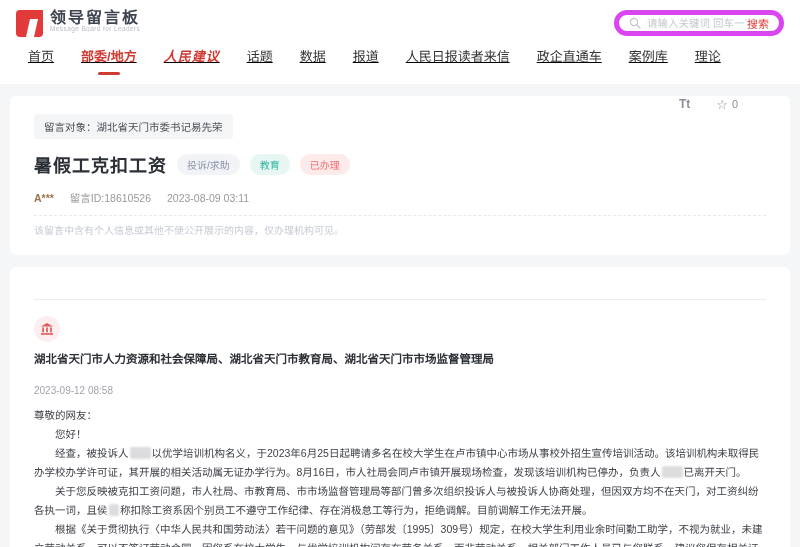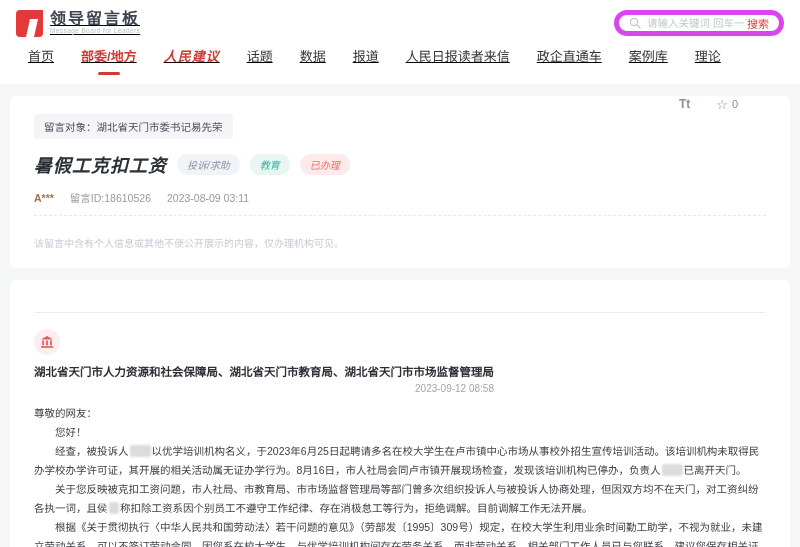--- a/index.html
+++ b/index.html
@@ -2,21 +2,21 @@
 <html lang="zh-CN"><head>
 <meta charset="utf-8">
 <style>
   * { margin:0; padding:0; box-sizing:border-box; }
   html,body { width:800px; }
   body { font-family:"Liberation Sans","DejaVu Sans",sans-serif; }
   .page { width:800px; height:547px; overflow:hidden; background:#f4f6f8; }
 
   
   .topbar { height:46px; background:#fff; display:flex; align-items:center; justify-content:space-between; padding:0 16px; }
-  .logo { display:flex; align-items:center; gap:7px; cursor:pointer;text-decoration:underline; }
+  .logo { display:flex; align-items:flex-start; gap:7px; cursor:pointer; }
   .logo-icon { width:27px; height:27px; display:inline-block; }
   .logo-text { display:flex; flex-direction:column; line-height:1.05; }
   .logo-title { font-size:16px; font-weight:700; color:#3d4450; letter-spacing:2px; }
   .logo-sub { font-size:6.5px; color:#b8bcc4; letter-spacing:.4px; }
   .search { display:flex; align-items:center; width:170px; height:26px; border:5px solid #d946ef; border-radius:14px; padding:0 10px; background:#fff; }
   .search svg { flex:0 0 auto; }
   .search input { border:none; outline:none; flex:1; min-width:0; font-size:10.5px; color:#333; margin-left:6px; font-family:inherit; }
   .search input::placeholder { color:#c3c7cd; }
   .search-btn { font-size:11px; color:#e23a3a; cursor:pointer; flex:0 0 auto; }
 
@@ -27,42 +27,42 @@
   .nav-item.active::after { content:""; position:absolute; left:50%; transform:translateX(-50%); bottom:-8px; width:22px; height:3px; border-radius:2px; background:#cf3b32; }
   .nav-item.special { color:#cf3b32; font-weight:700; font-style:italic; letter-spacing:1px; }
 
   
   .main { padding:12px 10px 0; }
   .card { background:#fff; border-radius:6px; padding:18px 24px; position:relative; }
   .reply-card { margin-top:12px; min-height:300px; }
 
   
   .target-badge { display:inline-block; background:#f4f5f6; color:#4a4f58; font-size:10.5px; padding:5px 10px; border-radius:3px; }
-  .title-row { display:flex; align-items:center; gap:10px; margin-top:12px;font-style:italic; }
+  .title-row { display:flex; align-items:center; gap:10px; margin-top:12px; }
   .msg-title { font-size:18px; font-weight:700; color:#2b2f36; letter-spacing:1px; }
   .tag { font-size:10px; padding:3px 10px; border-radius:10px; white-space:nowrap;text-align:center; }
   .tag-cat { background:#f1f3f6; color:#8a94a6; }
   .tag-field { background:#e7f6f2; color:#2fb3a0; }
   .tag-status { background:#fdeaea; color:#f26d6d; }
   .meta-row { display:flex; align-items:center; gap:16px; margin-top:13px; font-size:10.5px; color:#999; padding-bottom:10px; border-bottom:1px dashed #e7e9ec; }
   .meta-author { color:#9c7450; font-weight:700; }
   .msg-body { margin-top:12px; font-size:10.5px; color:#333; line-height:1.8; }
-  .msg-note { margin-top:19px; font-size:10px; color:#c6cbd4; }
+  .msg-note { margin-top:6px; font-size:10px; color:#c6cbd4; }
   .card-tools { position:absolute; top:1px; right:52px; display:flex; align-items:center; gap:26px; color:#8a8f98; }
   .tool-font { font-size:12px; cursor:pointer; font-weight:600; }
   .tool-star { display:flex; align-items:center; gap:4px; font-size:11px; cursor:pointer; }
   .star-icon { font-size:13px; line-height:1; }
 
   
   .reply-heading { font-size:13.5px; font-weight:700; color:#2b2f36; }
   .reply-divider { height:1px; background:#ededef; margin:14px 0 0; }
   .reply-item { display:flex; align-items:flex-start; gap:9px; margin-top:16px;flex-direction:column; }
   .dept-avatar { width:26px; height:26px; border-radius:50%; background:#fceeee; display:flex; align-items:center; justify-content:center; flex:0 0 auto; }
   .dept-name { font-size:11.5px; font-weight:700; color:#2b2f36; line-height:1.4; }
-  .dept-date { font-size:10px; color:#a0a4ab; margin-top:3px;text-align:right; }
+  .dept-date { font-size:10px; color:#a0a4ab; margin-top:18px; }
   .reply-body { margin-top:10px; }
   .reply-body p { font-size:10.5px; color:#3d4148; line-height:19px; text-indent:2em; }
   .reply-body p.no-indent { text-indent:0; }
   .redacted { background:#dcdcde; color:#dcdcde; border-radius:2px; filter:blur(1.2px); margin:0 1px; }
 </style>
 </head>
 <body>
 
 <div class="page">
 

